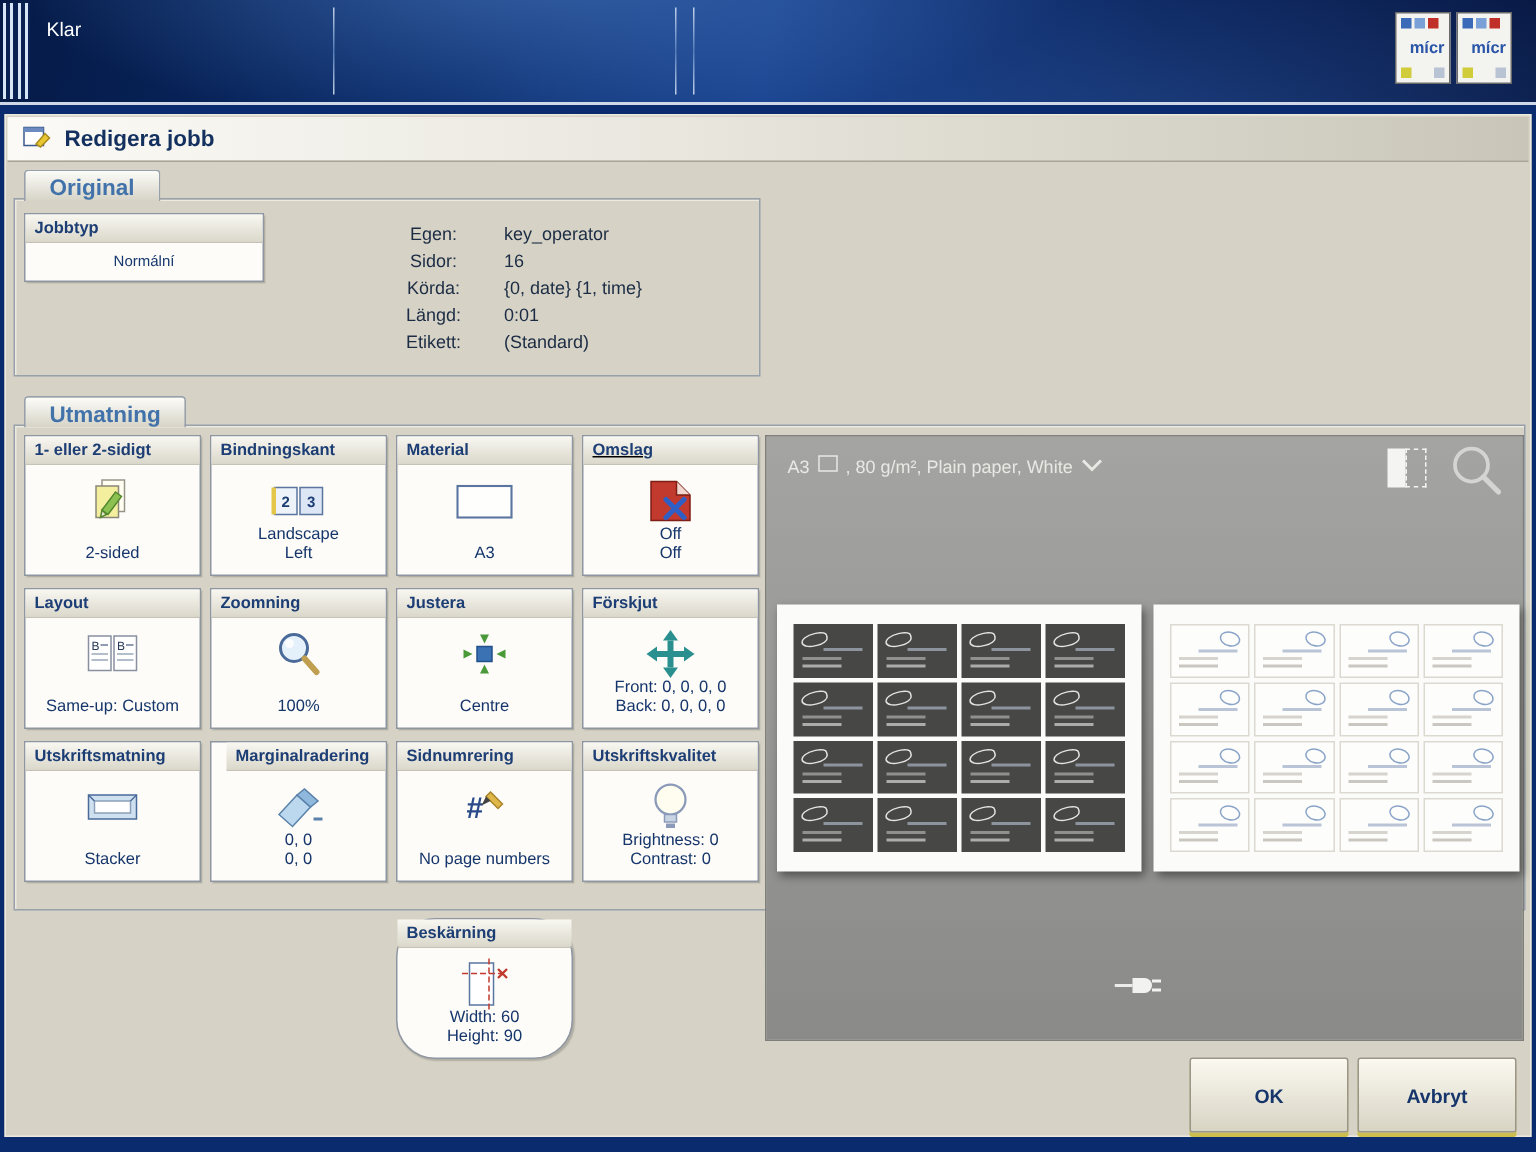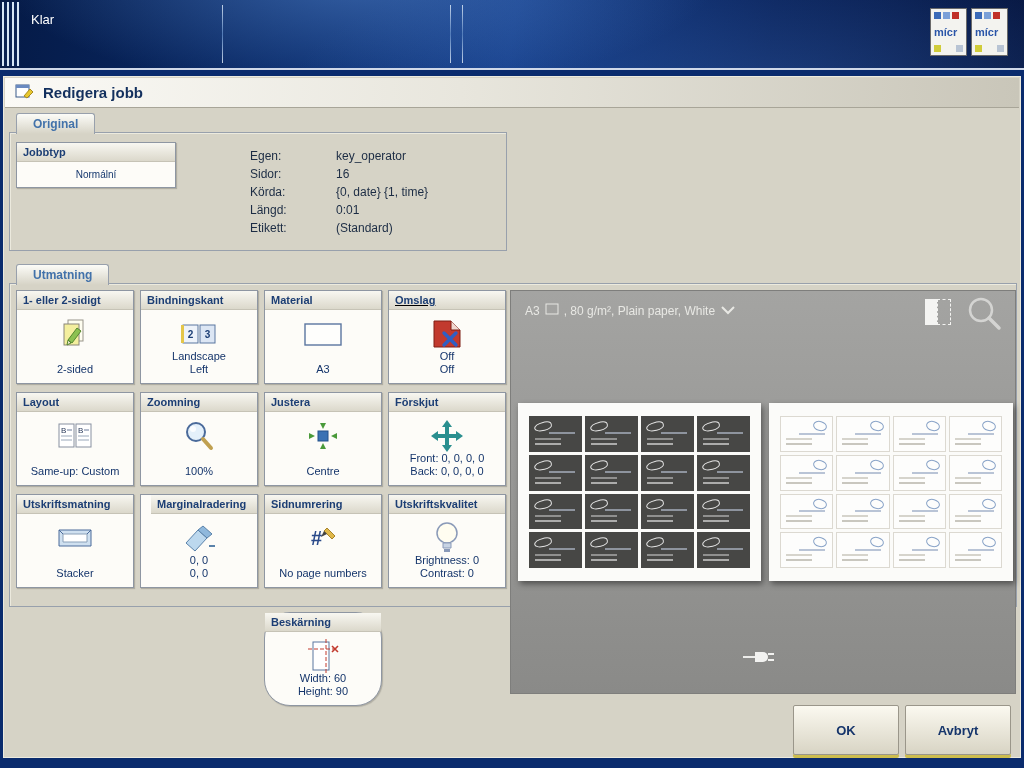--- a/index.html
+++ b/index.html
@@ -18,55 +18,55 @@
   .tstatus { position:absolute; left:31px; top:12px; color:#ffffff; font-size:13px; }
   .tsep { position:absolute; top:5px; height:58px; width:1px; background:linear-gradient(#dce8f6,#5a84c0,#dce8f6); opacity:.85; }
 
   .logo { position:absolute; top:8px; width:37px; height:48px; background:#f3f3ef; border:1px solid #6a6a6a;
     display:flex; flex-direction:column; justify-content:space-between; padding:3px; }
   .lg-row { display:flex; gap:2px; }
   .lg-row.bot { justify-content:space-between; }
   .px { width:7px; height:7px; display:inline-block; }
   .px.blue { background:#3a6ab8; } .px.blue2 { background:#7aa0d8; } .px.red { background:#c03028; }
   .px.yellow { background:#d0cc3a; } .px.gray { background:#b8c4d4; }
-  .lg-text { font-size:11px; font-weight:bold; color:#2a55a8; text-align:left; }
+  .lg-text { font-size:11px; font-weight:bold; color:#2a55a8; text-align:right; }
 
   
   .dialog { position:absolute; left:3px; top:76px; width:1018px; height:682px;
     background:#d6d3c6; border:1px solid #eceade; }
   .dlg-title { position:absolute; left:1px; top:1px; width:1014px; height:30px;
     background:linear-gradient(90deg,#fbfaf6 0%,#e8e6dd 45%,#c9c6b9 100%);
     border-bottom:1px solid #a8a598; display:flex; align-items:center; gap:8px; padding-left:10px;
     font-size:15px; font-weight:bold; color:#13305e; }
 
   
   .group { position:absolute; border:1px solid #98a0ac; background:#d6d3c6; box-shadow:inset 1px 1px 0 #eceade; }
   .gtab { position:absolute; top:-20px; left:6px; height:21px; padding:3px 16px 0;
     background:linear-gradient(#fcfcf8,#d6d3c6); border:1px solid #98a0ac; border-bottom:none;
-    border-radius:3px 3px 0 0; font-size:12px; font-weight:bold; color:#4272aa; }
+    border-radius:3px 3px 0 0; font-size:15px; font-weight:bold; color:#4272aa; }
 
   
   .tile { position:absolute; background:#fdfcf8; border:1px solid #8e96a2; box-shadow:1px 1px 1px rgba(0,0,0,.18); }
   .th { height:19px; background:linear-gradient(#f8f7f1,#dbd8cb); border-bottom:1px solid #c6c3b6;
     font-size:11px; font-weight:bold; color:#1c3e74; padding:3px 6px; white-space:nowrap; overflow:hidden; }
   .sv { position:absolute; left:0; right:0; top:19px; bottom:0; display:flex; align-items:center; justify-content:center;
     font-size:10px; color:#16386e; text-align:center; }
   .bigv { position:absolute; left:0; right:0; top:19px; bottom:0; display:flex; align-items:center; justify-content:center;
     font-size:40px; font-weight:bold; color:#12325e; }
 
   
   .ot { position:absolute; width:118px; height:94px; background:#fdfcf8; border:1px solid #8e96a2; box-shadow:1px 1px 1px rgba(0,0,0,.18); }
   .ti { position:absolute; left:0; right:0; top:23px; height:40px; display:flex; align-items:center; justify-content:center; }
   .tv { position:absolute; left:2px; right:2px; bottom:6px; text-align:center; font-size:11px; color:#15356b;
     white-space:pre-line; line-height:1.25; }
 
   
   .info { position:absolute; left:240px; top:16px; width:250px; display:grid;
     grid-template-columns:78px auto; column-gap:8px; row-gap:4px; font-size:12px; color:#1c2c44; }
-  .ik { text-align:left; }
+  .ik { text-align:center; }
   .iv { text-align:left; }
 
   
   .preview { position:absolute; left:500px; top:6px; width:506px; height:404px;
     background:linear-gradient(180deg,#a4a4a2,#8a8a88); border:1px solid #7e7e7c; }
   .media { position:absolute; left:14px; top:12px; display:flex; align-items:center; gap:5px;
     font-size:12px; color:#e8e8e4; }
   .pv-sep-icon { position:absolute; left:414px; top:8px; width:26px; height:26px; display:flex; }
   .pv-sep-icon .solid { flex:1; background:#f4f4f2; }
   .pv-sep-icon .dashed { flex:1; border:1px dashed #f4f4f2; }

